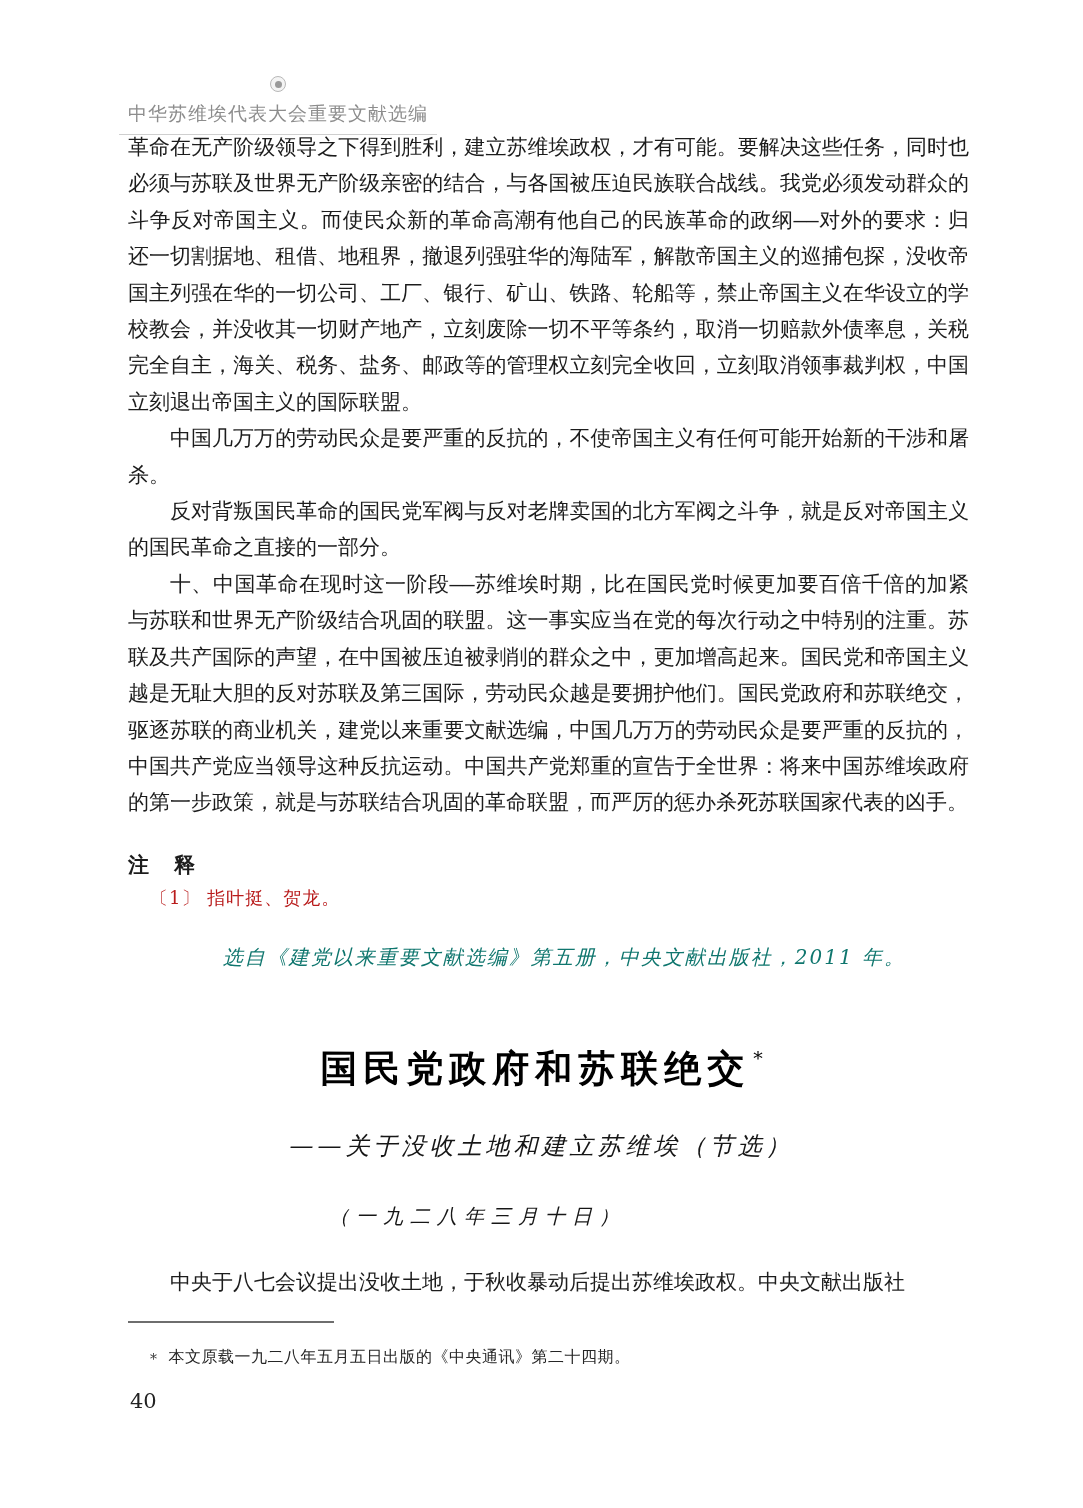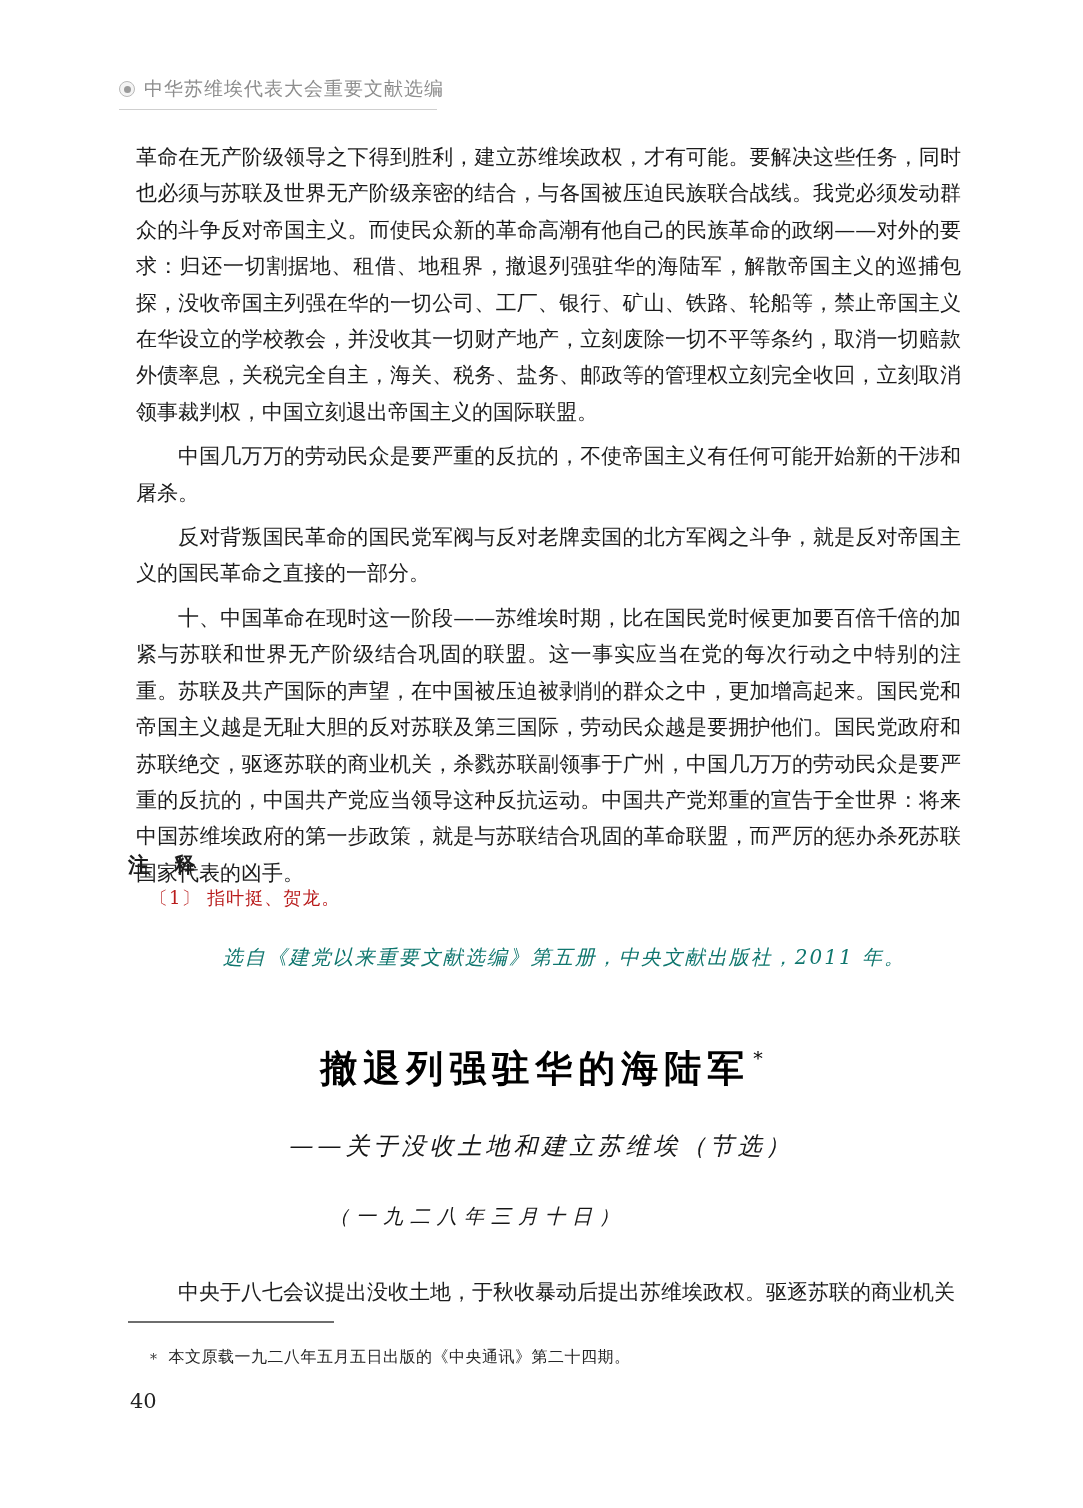--- a/index.html
+++ b/index.html
@@ -16,37 +16,38 @@
   .running-header {
     position:absolute; top:76px; left:119px; width:318px;
     display:flex; align-items:center; gap:9px;
     padding-bottom:7px;
     border-bottom:1px solid #cfcfcf;
     color:#8d8d8d;
     font-size:19px;
     font-family:"DejaVu Sans","Liberation Sans",sans-serif;
     letter-spacing:1px;
     white-space:nowrap;
+    flex-direction:column;
   }
   .hdr-icon {
     flex:0 0 auto;
     width:14px; height:14px; border-radius:50%;
     border:1px solid #b8b8b8;
     display:flex; align-items:center; justify-content:center;
     background:#f4f4f4;
   }
   .hdr-icon .dot { width:7px; height:7px; border-radius:50%; background:#9a9a9a; }
 
   
   .body1 {
     position:absolute; top:131px; left:128px; width:841px;
     font-size:21px; line-height:36.4px;
     text-align:justify; text-justify:inter-ideograph;
   }
-  .para { margin:8px; }
+  .para { margin:0;font-family:Liberation Mono, monospace; }
   .para.indent { text-indent:42px; }
 
   .notes-heading {
     position:absolute; top:851px; left:128px;
     font-size:21px; font-weight:bold; letter-spacing:2px;
   }
   .note-line {
     position:absolute; top:886px; left:150px;
     font-size:18px; letter-spacing:1px; color:#b91c1c;
   }
@@ -114,36 +115,36 @@
     <span class="hdr-icon">
       <span class="dot"></span>
     </span>
     <span>中华苏维埃代表大会重要文献选编</span>
   </div>
 
   <div class="body1">
     <p class="para">革命在无产阶级领导之下得到胜利，建立苏维埃政权，才有可能。要解决这些任务，同时也必须与苏联及世界无产阶级亲密的结合，与各国被压迫民族联合战线。我党必须发动群众的斗争反对帝国主义。而使民众新的革命高潮有他自己的民族革命的政纲——对外的要求：归还一切割据地、租借、地租界，撤退列强驻华的海陆军，解散帝国主义的巡捕包探，没收帝国主列强在华的一切公司、工厂、银行、矿山、铁路、轮船等，禁止帝国主义在华设立的学校教会，并没收其一切财产地产，立刻废除一切不平等条约，取消一切赔款外债率息，关税完全自主，海关、税务、盐务、邮政等的管理权立刻完全收回，立刻取消领事裁判权，中国立刻退出帝国主义的国际联盟。</p>
     <p class="para indent">中国几万万的劳动民众是要严重的反抗的，不使帝国主义有任何可能开始新的干涉和屠杀。</p>
     <p class="para indent">反对背叛国民革命的国民党军阀与反对老牌卖国的北方军阀之斗争，就是反对帝国主义的国民革命之直接的一部分。</p>
-    <p class="para indent">十、中国革命在现时这一阶段——苏维埃时期，比在国民党时候更加要百倍千倍的加紧与苏联和世界无产阶级结合巩固的联盟。这一事实应当在党的每次行动之中特别的注重。苏联及共产国际的声望，在中国被压迫被剥削的群众之中，更加增高起来。国民党和帝国主义越是无耻大胆的反对苏联及第三国际，劳动民众越是要拥护他们。国民党政府和苏联绝交，驱逐苏联的商业机关，杀戮苏联副领事于广州，中国几万万的劳动民众是要严重的反抗的，中国共产党应当领导这种反抗运动。中国共产党郑重的宣告于全世界：将来中国苏维埃政府的第一步政策，就是与苏联结合巩固的革命联盟，而严厉的惩办杀死苏联国家代表的凶手。</p>
+    <p class="para indent">十、中国革命在现时这一阶段——苏维埃时期，比在国民党时候更加要百倍千倍的加紧与苏联和世界无产阶级结合巩固的联盟。这一事实应当在党的每次行动之中特别的注重。苏联及共产国际的声望，在中国被压迫被剥削的群众之中，更加增高起来。国民党和帝国主义越是无耻大胆的反对苏联及第三国际，劳动民众越是要拥护他们。国民党政府和苏联绝交，驱逐苏联的商业机关，建党以来重要文献选编，中国几万万的劳动民众是要严重的反抗的，中国共产党应当领导这种反抗运动。中国共产党郑重的宣告于全世界：将来中国苏维埃政府的第一步政策，就是与苏联结合巩固的革命联盟，而严厉的惩办杀死苏联国家代表的凶手。</p>
   </div>
 
   <div class="notes-heading">注　释</div>
   <div class="note-line">〔1〕 指叶挺、贺龙。</div>
 
   <div class="source-line">选自《建党以来重要文献选编》第五册，中央文献出版社，2011 年。</div>
 
   <div class="doc2-title">
-    <span>撤退列强驻华的海陆军</span><span class="title-mark">*</span>
+    <span>国民党政府和苏联绝交</span><span class="title-mark">*</span>
   </div>
   <div class="doc2-subtitle">——关于没收土地和建立苏维埃（节选）</div>
   <div class="doc2-date">（一九二八年三月十日）</div>
 
   <div class="doc2-body">
-    <p class="para">中央于八七会议提出没收土地，于秋收暴动后提出苏维埃政权。驱逐苏联的商业机关</p>
+    <p class="para">中央于八七会议提出没收土地，于秋收暴动后提出苏维埃政权。中央文献出版社</p>
   </div>
 
   <div class="footnote-divider"></div>
   <div class="footnote">
     <span class="fn-marker">*</span>
     <span>本文原载一九二八年五月五日出版的《中央通讯》第二十四期。</span>
   </div>
 
   <div class="page-number">40</div>
 

